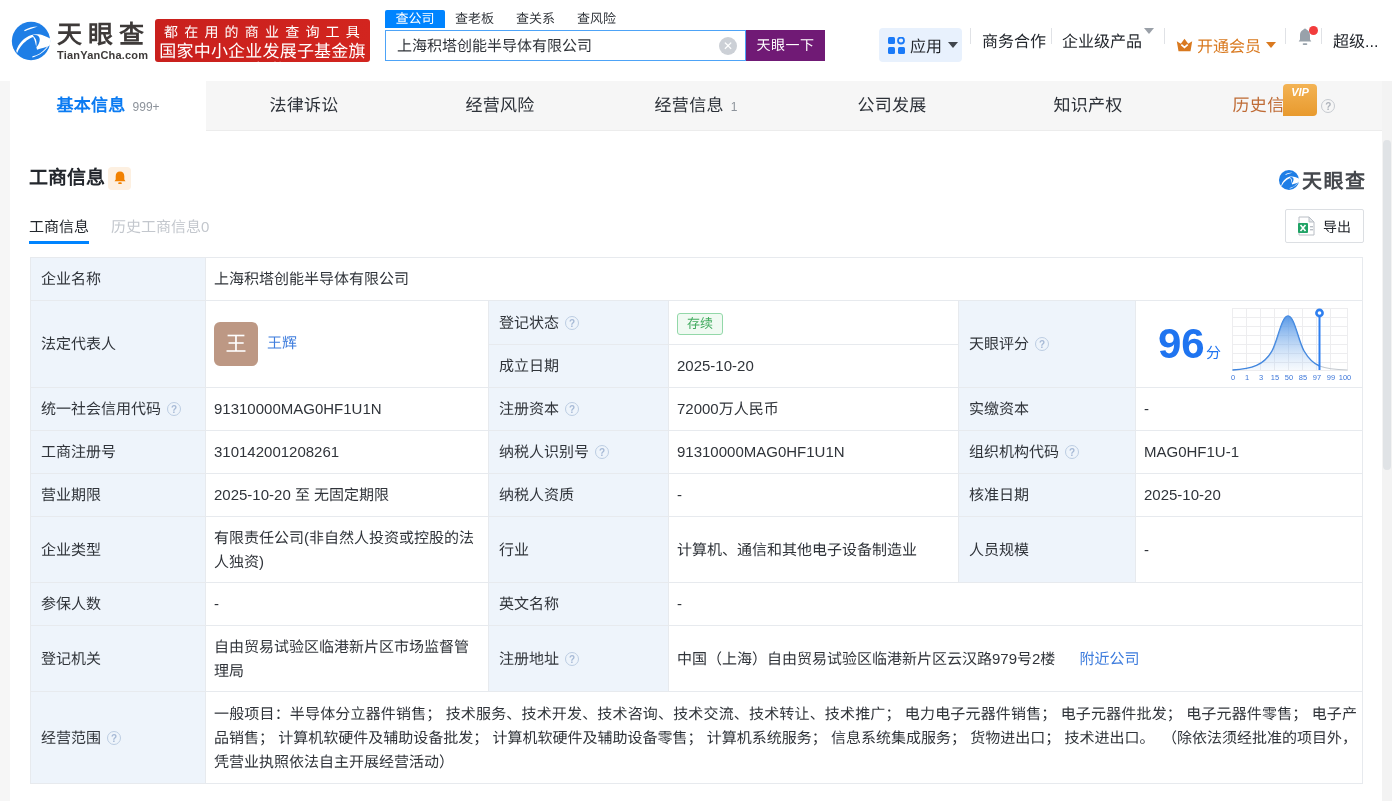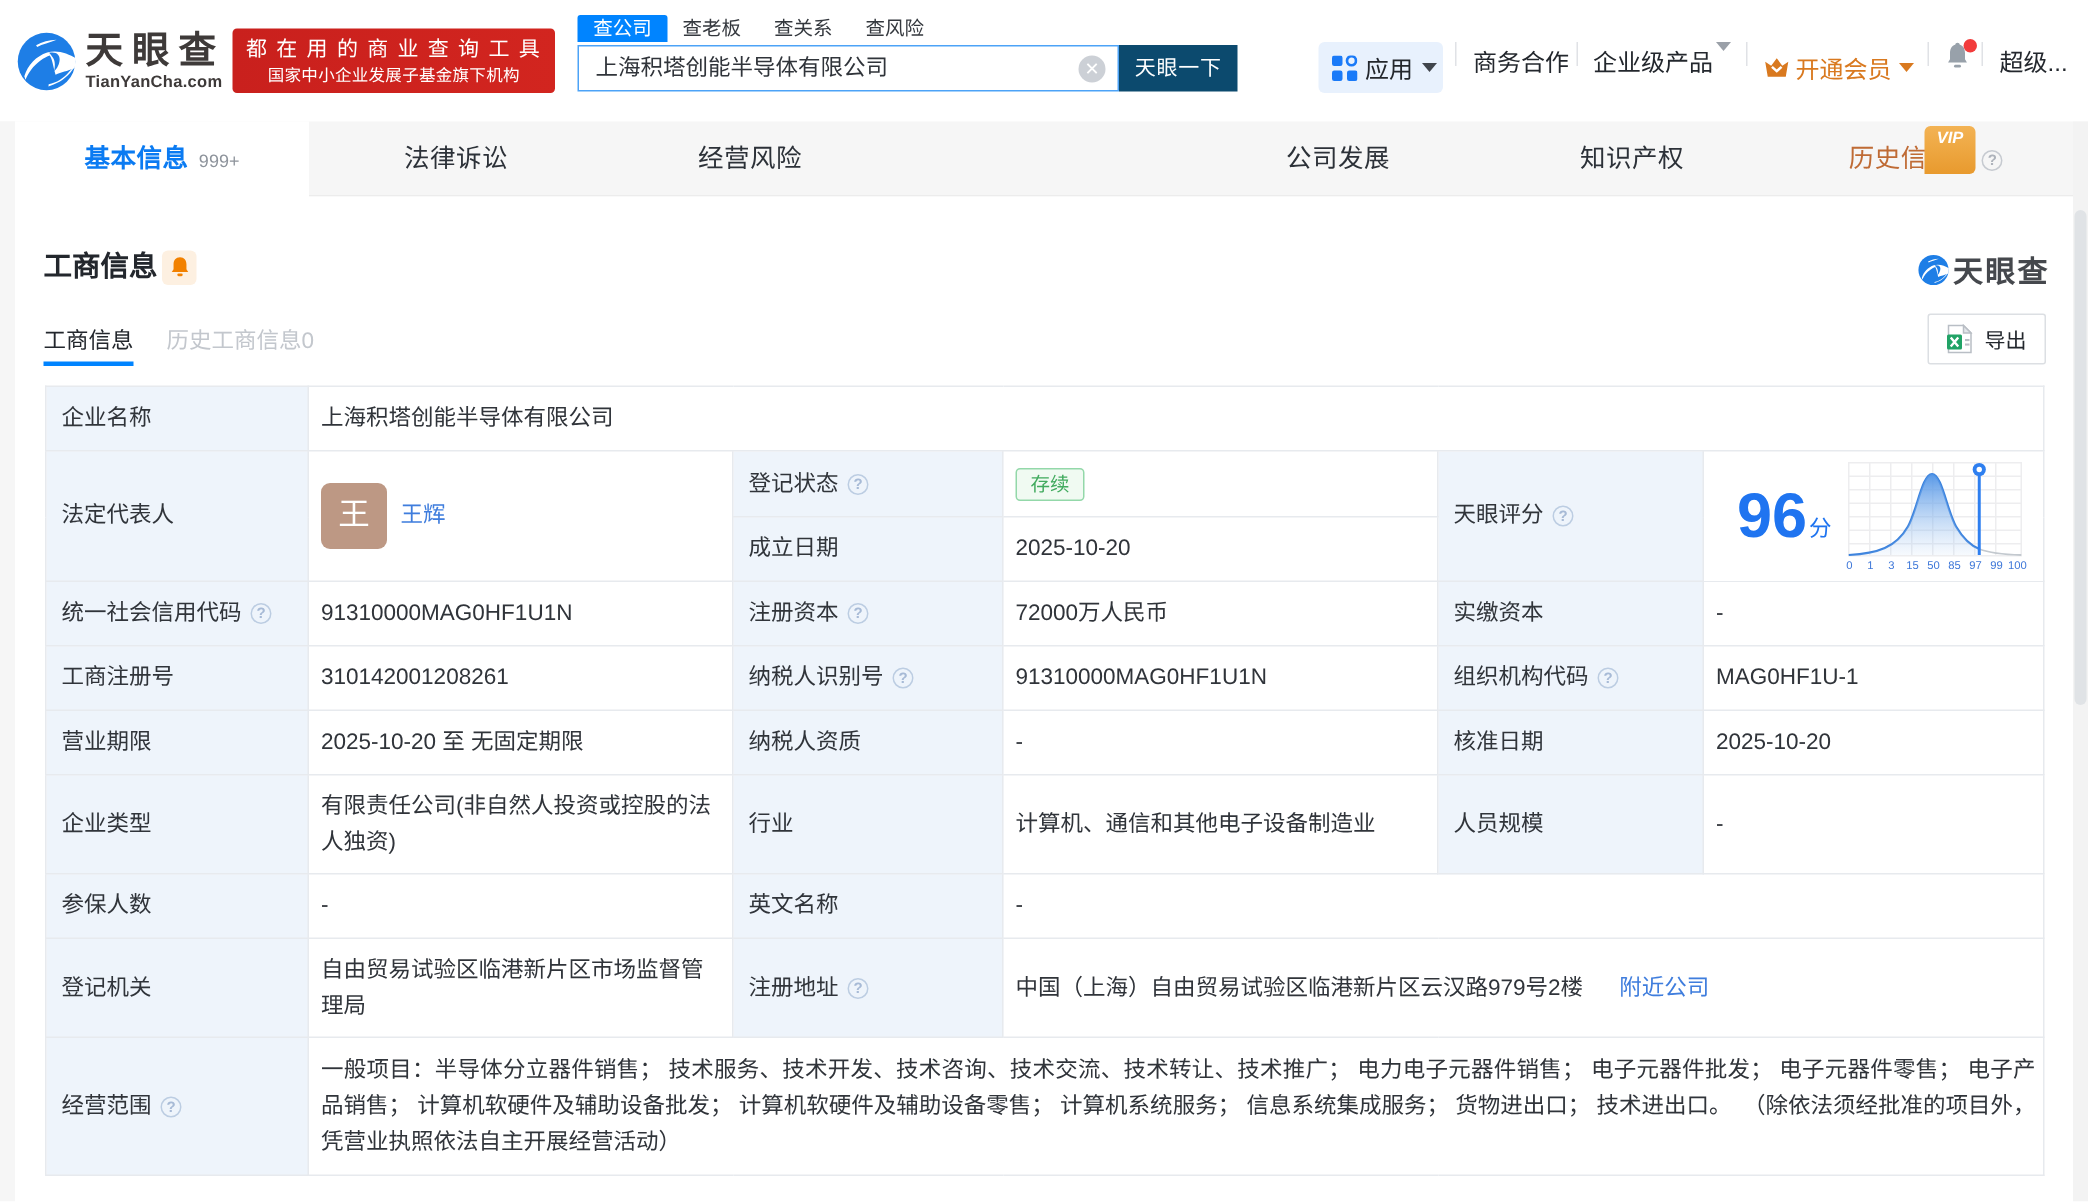--- a/index.html
+++ b/index.html
@@ -11,33 +11,33 @@
 
 #hdr { position:absolute; left:0; top:0; width:1392px; height:81px; background:#fff; }
 #logoCircle { position:absolute; left:10px; top:20px; }
 #logoTxt { position:absolute; left:57px; top:20px; width:95px; }
 #logoTxt .zh { font-size:25px; font-weight:bold; color:#3e3a39; letter-spacing:6px; line-height:28px; }
 #logoTxt .en { font-size:11px; font-weight:bold; color:#3e3a39; letter-spacing:0.2px; line-height:11px; margin-top:2px;}
 #redbox { position:absolute; left:155px; top:19px; width:215px; height:43px;
   background:linear-gradient(90deg,#c9201d,#d2251f); border-radius:3px; color:#fff;
   text-align:center; padding-top:3px; }
 #redbox .l1 { font-size:14px; letter-spacing:6.2px; line-height:20px; margin-left:5px;}
-#redbox .l2 { font-size:11px; letter-spacing:0.2px; line-height:19px; }
+#redbox .l2 { font-size:17px; letter-spacing:0.2px; line-height:19px; }
 
 
 #search { position:absolute; left:385px; top:10px; }
 #stabs { height:18px; display:flex; align-items:flex-start; }
 #stabs .st { font-size:13px; color:#34383e; margin-right:22px; line-height:18px;}
 #stabs .st.on { background:#0084ff; color:#fff; width:60px; text-align:center; margin-right:10px; border-radius:2px 2px 0 0;}
 #sbox { display:flex; margin-top:2px; }
 #sinput { width:361px; height:31px; border:1px solid #4da3f7; background:#fff;
   font-size:15px; color:#30343a; line-height:29px; padding-left:11px; position:relative;}
 #sclear { position:absolute; right:8px; top:6px; width:18px; height:18px; border-radius:50%;
   background:#ccd0d6; color:#fff; font-size:12px; text-align:center; line-height:18px;}
-#sbtn { width:79px; height:31px; background:#0c4a6e; color:#fff; font-size:14px;
+#sbtn { width:79px; height:31px; background:#701a75; color:#fff; font-size:14px;
   text-align:center; line-height:31px; letter-spacing:0.5px;}
 
 
 #rnav { position:absolute; left:879px; top:28px; height:34px; display:flex; font-size:16px; color:#23272d; white-space:nowrap;}
 #appbox { background:#e8f1fd; border-radius:4px; width:83px; height:34px; display:flex; align-items:center; padding-left:9px; }
 #appbox .t { margin-left:5px; }
 .caret { display:inline-block; width:0; height:0; border-left:5px solid transparent;
   border-right:5px solid transparent; border-top:6px solid #40454c; margin-left:6px; }
 .caret.gray { border-top-color:#9aa0a8; }
 .caret.orange { border-top-color:#d9791f; }
@@ -163,20 +163,21 @@
       <div class="vsep" style="margin-left:0;margin-right:11px"></div>
       <span>超级...</span>
       <span class="caret gray" style="margin-left:21px"></span>
     </div>
   </div>
 
   <div id="tabbar">
     <div class="tab" id="tab1" style="left:10px"><span class="tt">基本信息</span><span class="cnt">999+</span></div>
     <div class="tab" style="left:206px">法律诉讼</div>
     <div class="tab" style="left:402px">经营风险</div>
+    <div class="tab" style="left:598px">经营信息<span class="cnt">1</span></div>
     <div class="tab" style="left:990px">知识产权</div>
     <div class="tab" style="left:794px">公司发展</div>
     <div class="tab" id="tab7" style="left:1186px"><span class="tt">历史信息</span><span class="cnt">2</span><span class="qm" style="border-color:#c6cad0;color:#aeb3bb">?</span><div id="vipbadge">VIP</div></div>
   </div>
 
   <div id="pagegray-l"></div>
   <div id="pagegray-r"></div>
   <div id="sbthumb"></div>
 
   <div id="card">

